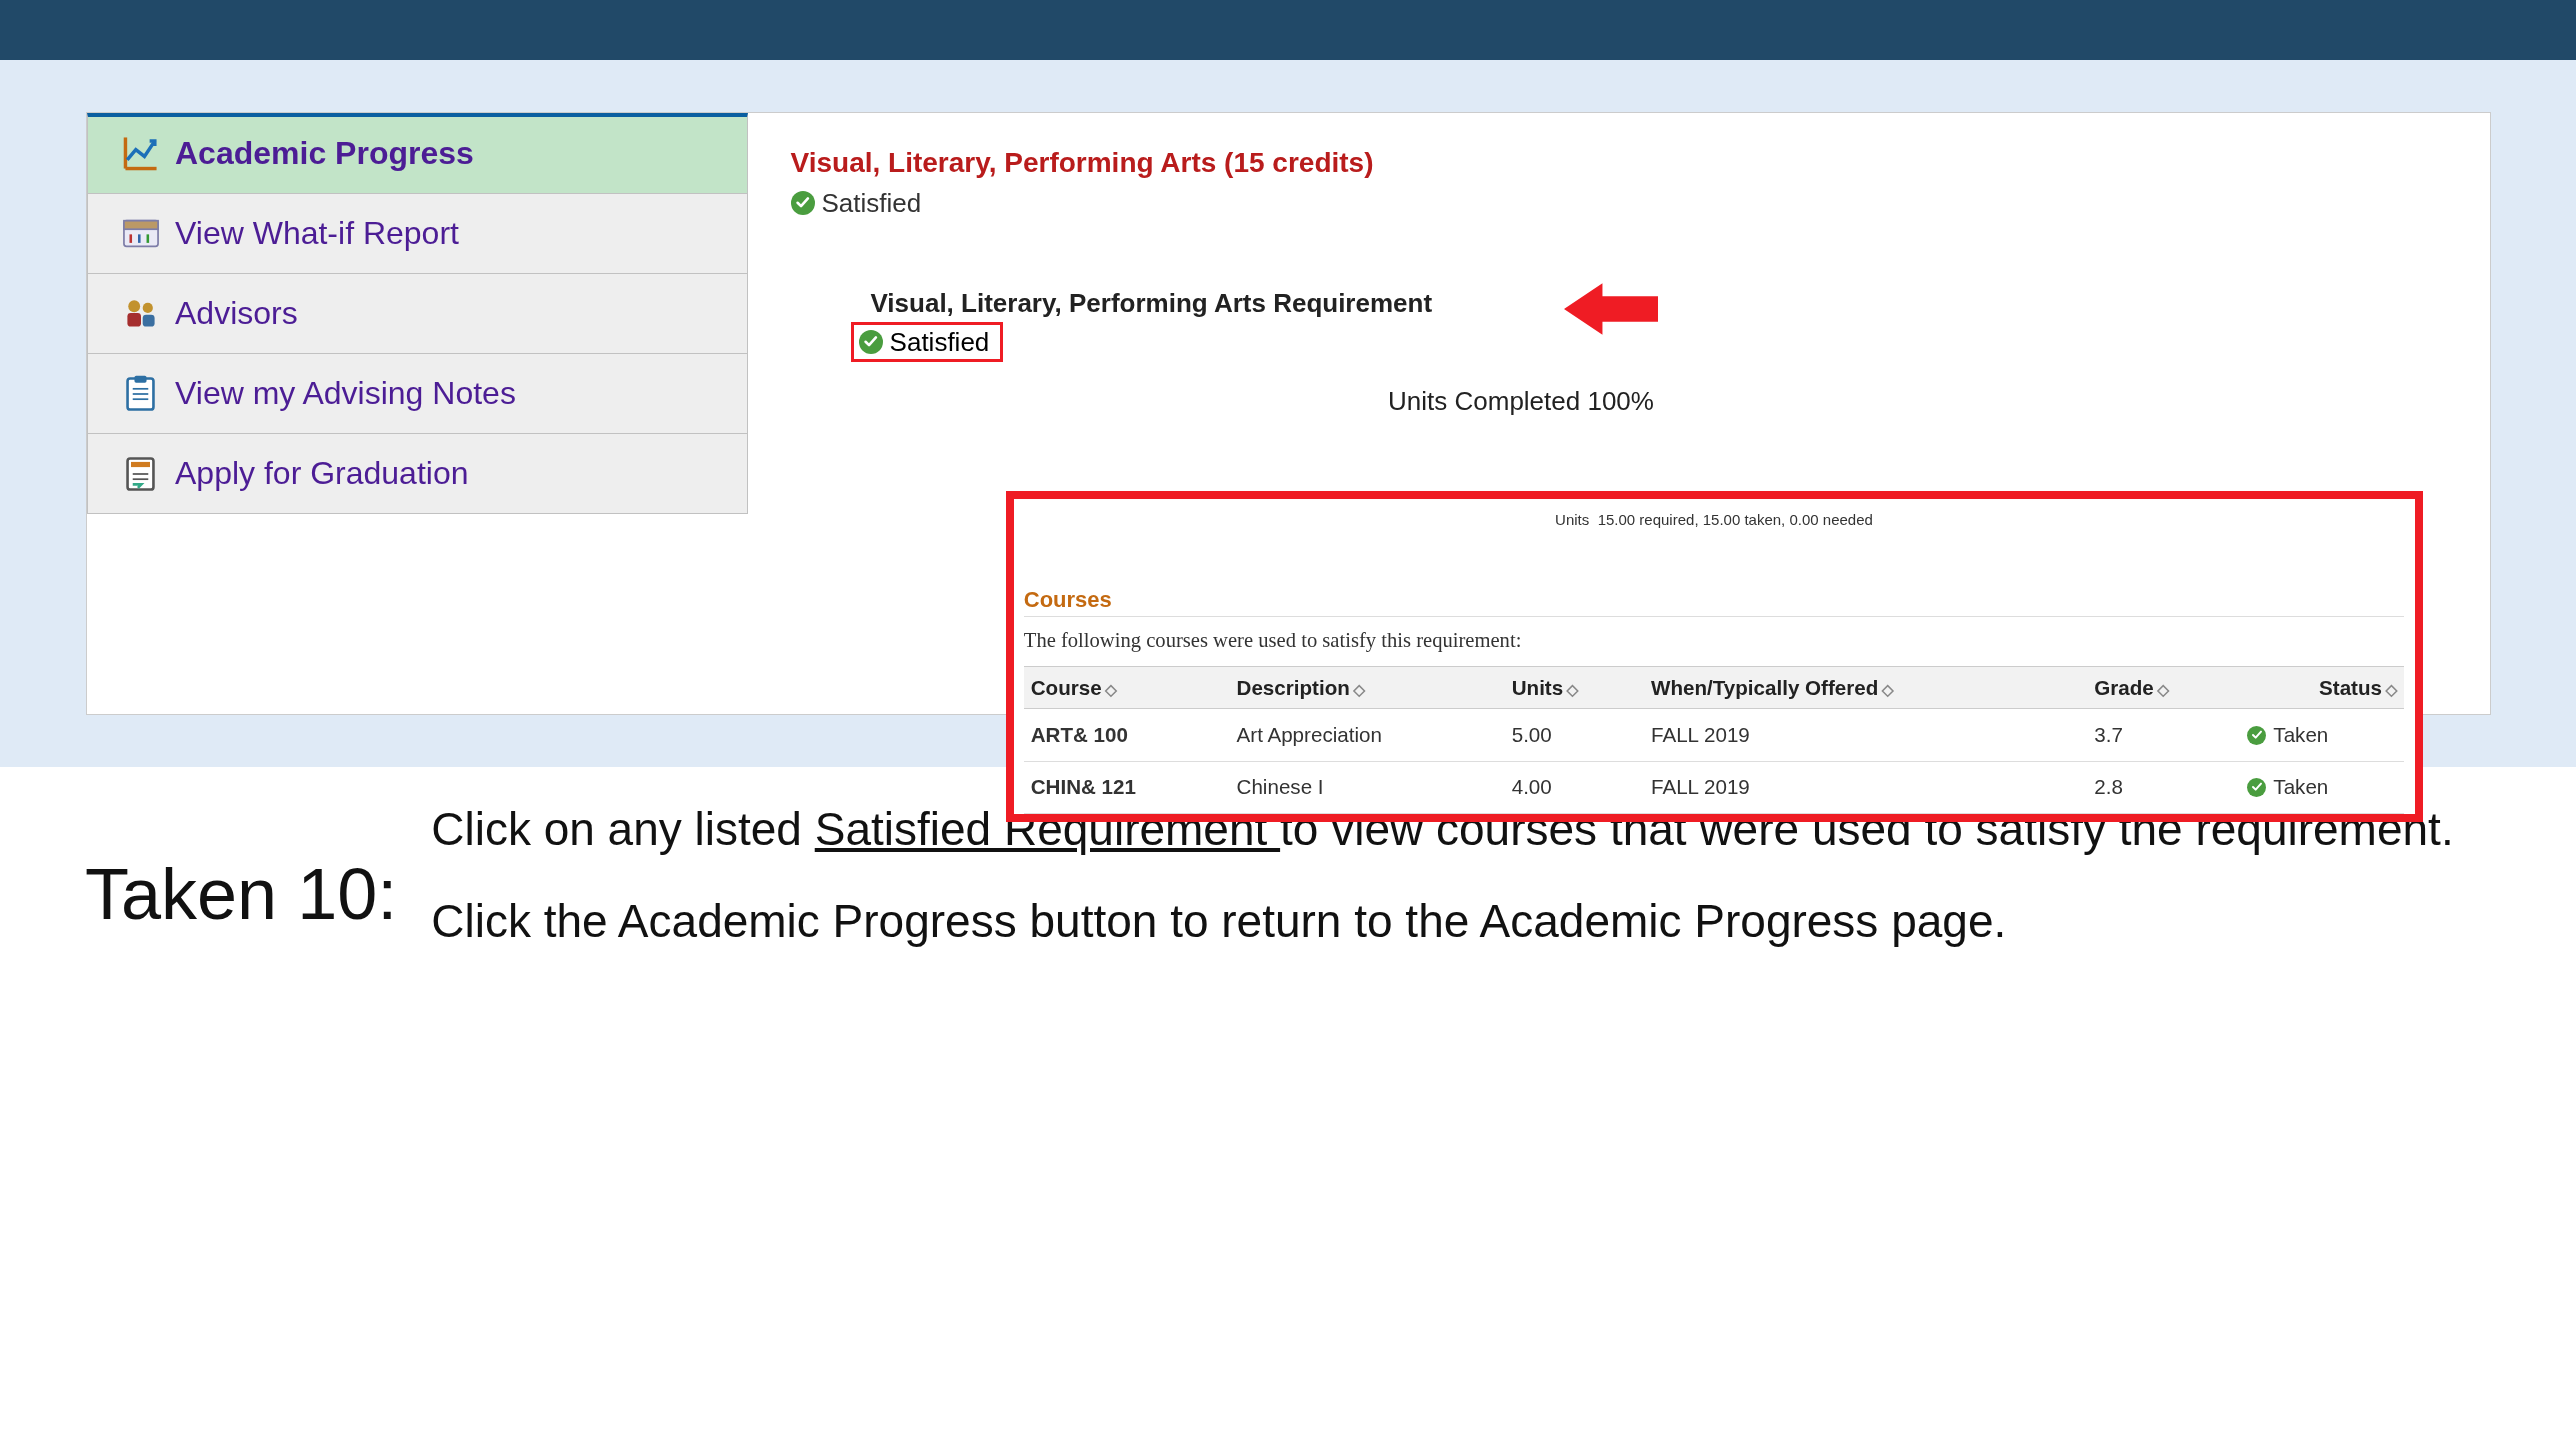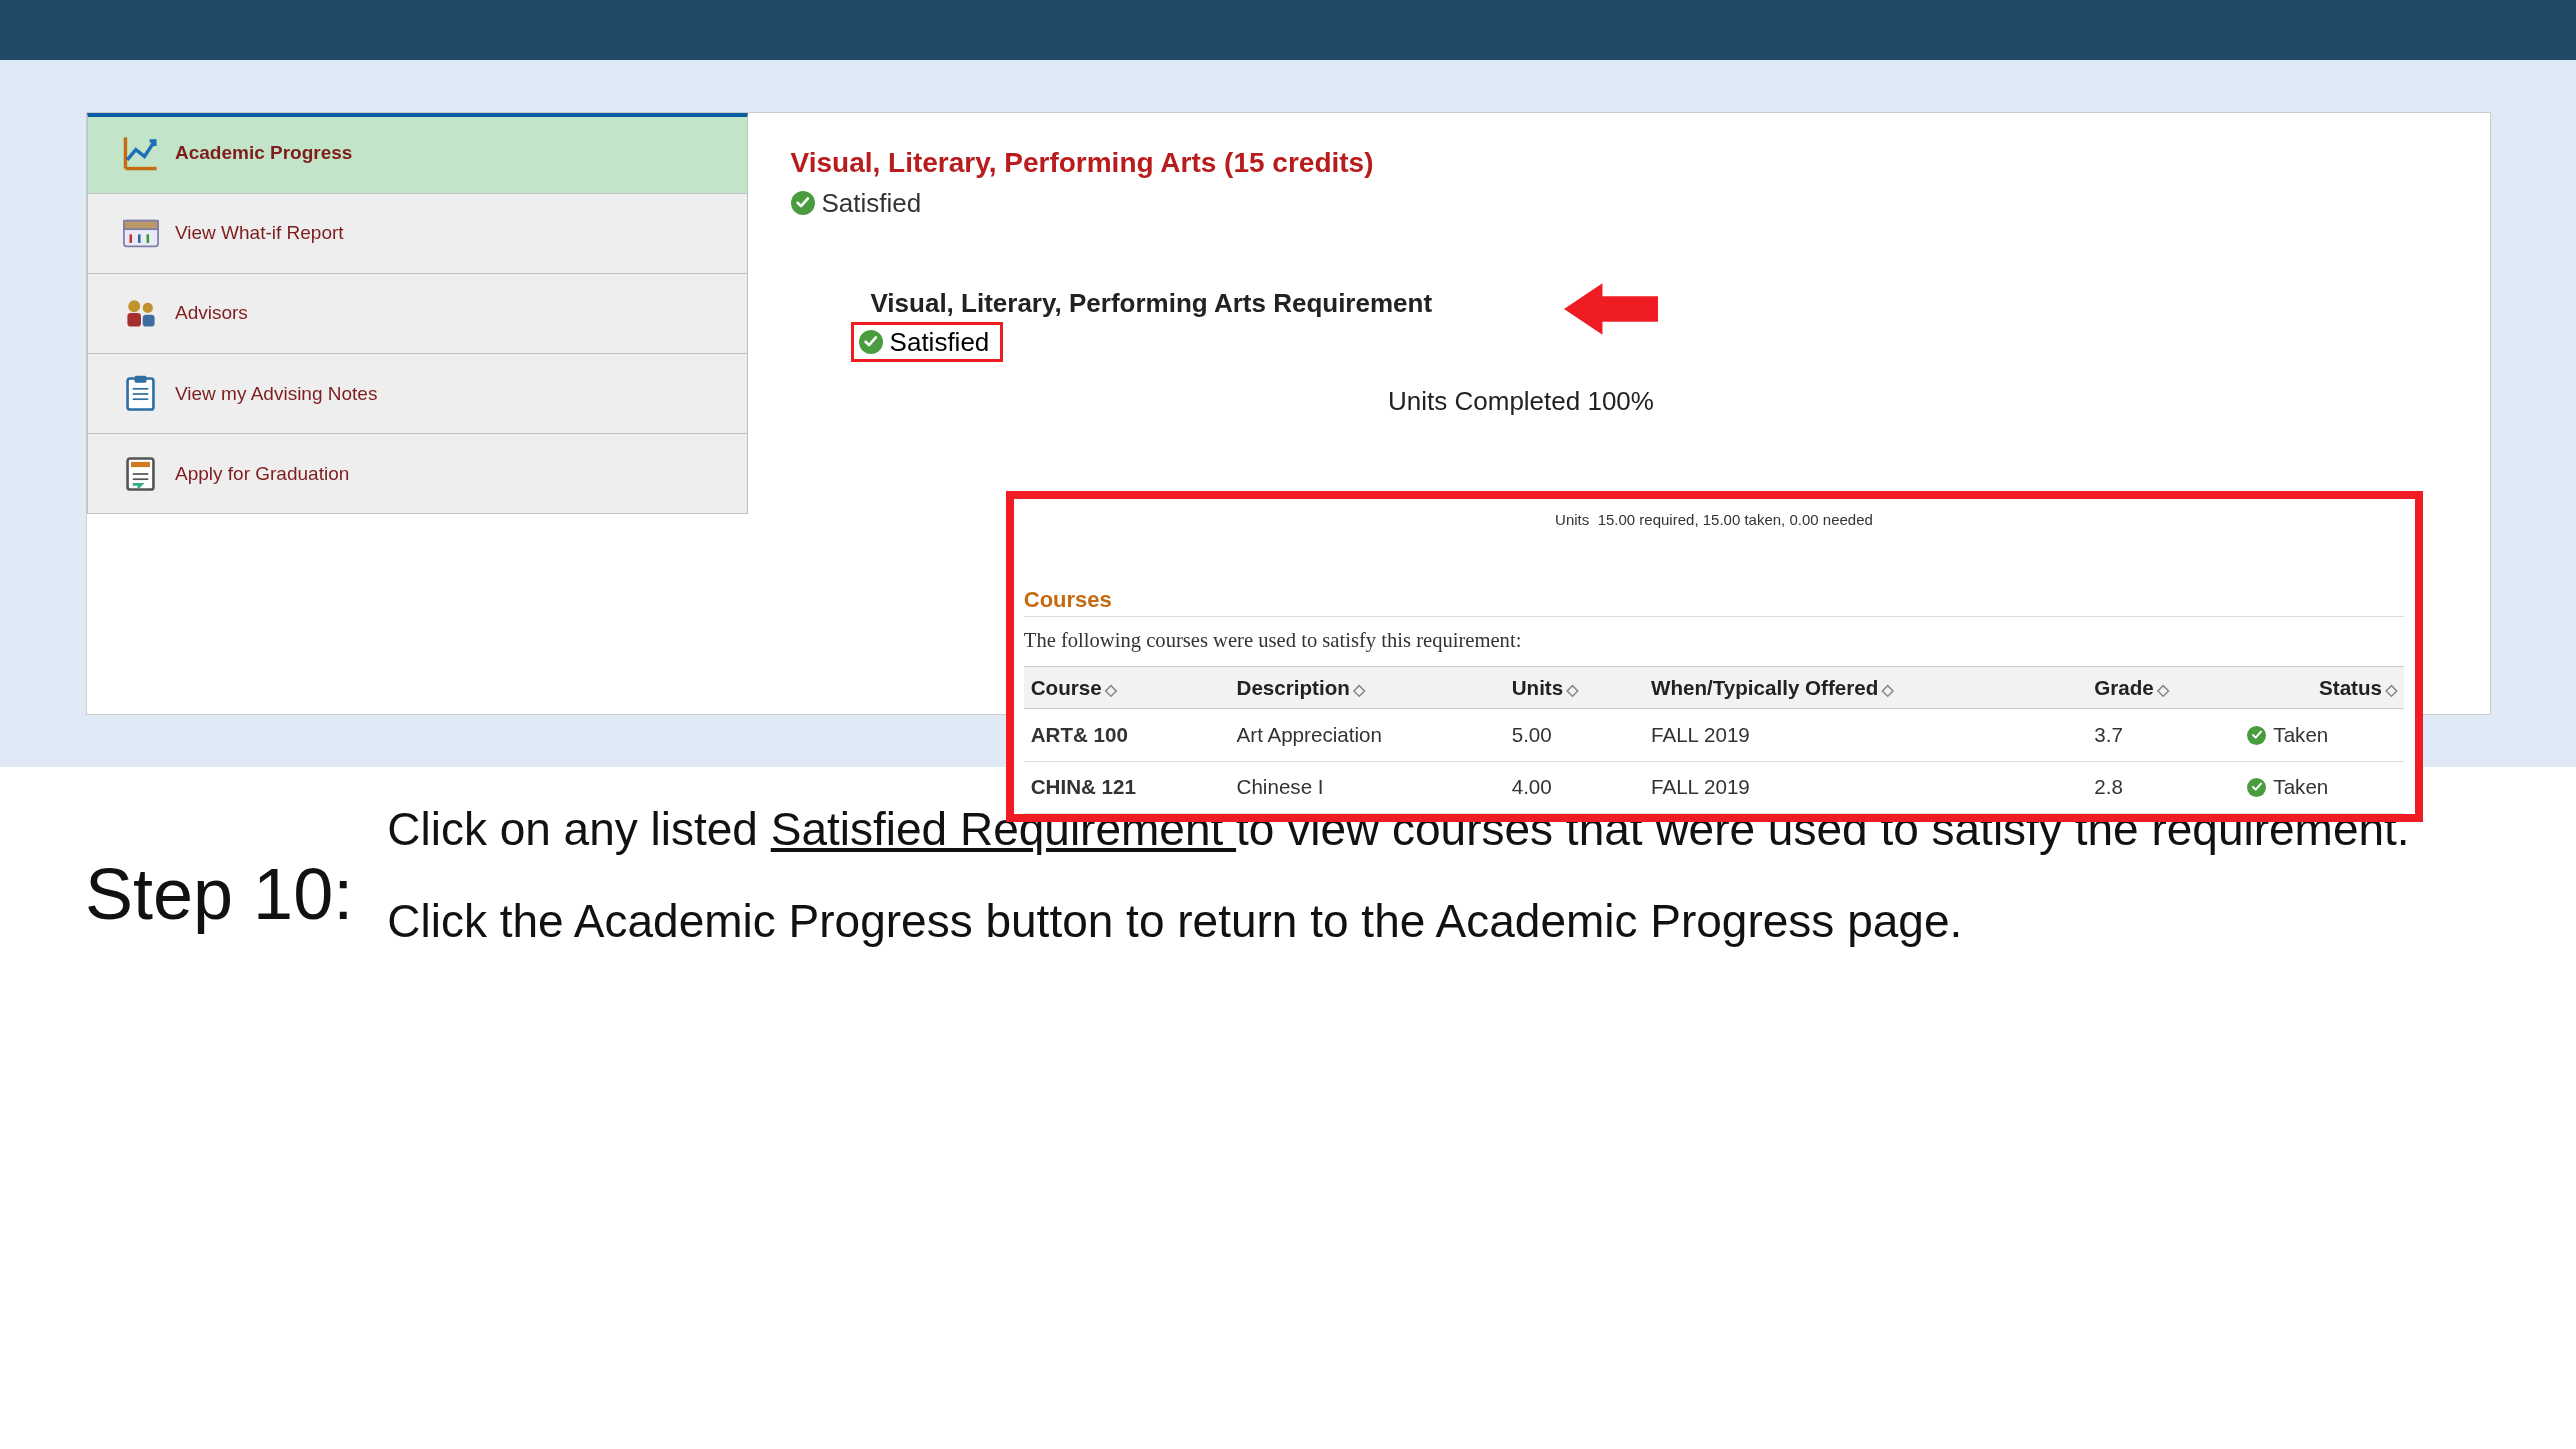--- a/index.html
+++ b/index.html
@@ -36,22 +36,22 @@
     position: absolute;
     left: 0;
     top: 0;
     width: 661px;
     background: #eeeeee;
   }
   .sidebar-item {
     border: 0.9px solid #c1c1c1;
     border-top: none;
     padding: 20.6px 15.5px 20.6px 34px;
-    font-size: 19px;
-    color: #7f1d1d;
+    font-size: 32px;
+    color: #4c1d95;
     display: flex;
     align-items: center;
     gap: 15.5px;
     cursor: pointer;
   }
   .sidebar-item:first-child {
     border-top: 0.9px solid #c1c1c1;
   }
   .sidebar-item.active {
     background: #c2e4c8;
@@ -377,21 +377,21 @@
               </tr>
             </tbody>
           </table>
         </div>
       </div>
 
     </div>
   </div>
 
   <div class="instructions">
-    <div class="step-label">Step 10:</div>
+    <div class="step-label">Taken 10:</div>
     <div class="step-text">
       <p>
         <span>Click on any listed </span><span class="underline">Satisfied Requirement </span><span>to view courses that were used to satisfy the requirement.</span>
       </p>
       <p>Click the Academic Progress button to return to the Academic Progress page.</p>
     </div>
   </div>
 </div>
 
 

